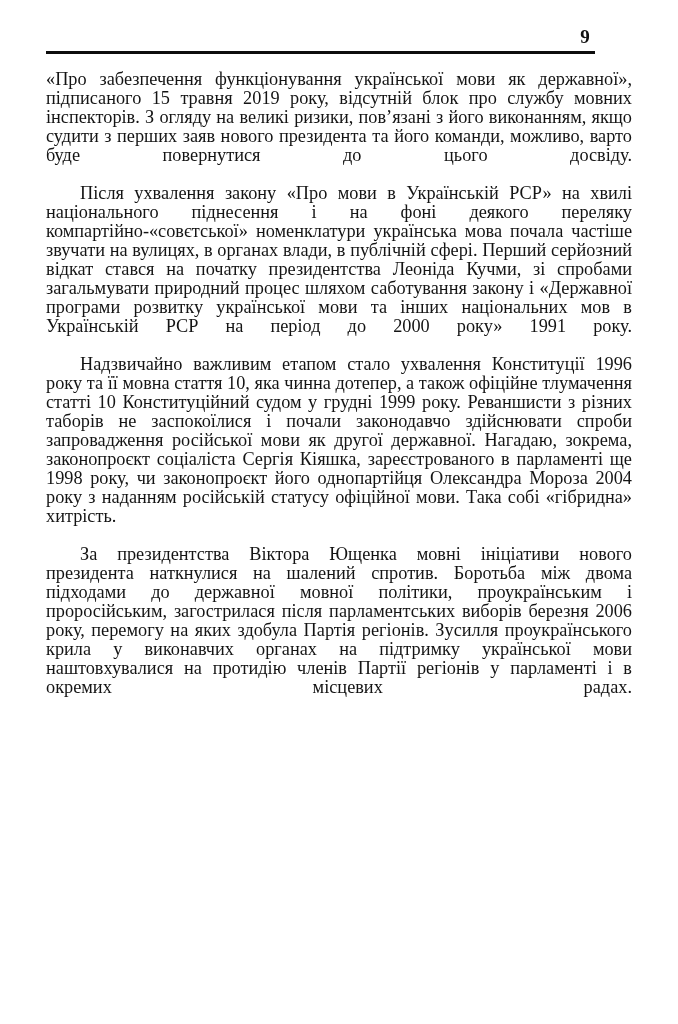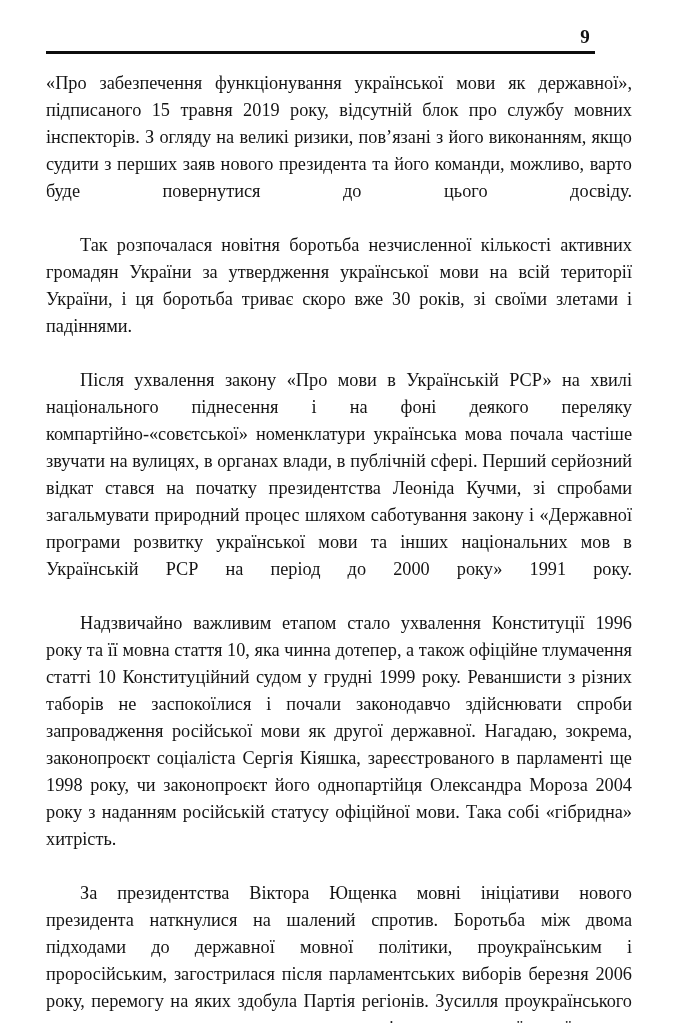--- a/index.html
+++ b/index.html
@@ -53,21 +53,21 @@
     position: absolute;
     left: 46px;
     top: 70px;
     width: 586px;
     color: #141414;
   }
 
   .para {
     margin: 0;
     font-size: 18.3px;
-    line-height: 27px;
+    line-height: 19px;
     text-align: justify;
     text-justify: inter-word;
     text-indent: 34px;
     hyphens: manual;
     -webkit-hyphens: manual;
     word-spacing: 0px;
   }
 
   
   .para.cont {
@@ -86,20 +86,19 @@
 
 <div class="page">
 
   <div class="header">
     <div class="folio">9</div>
     <div class="header-rule"></div>
   </div>
 
   <div class="textblock">
     <p class="para cont stretch-last">«Про забезпечення функціонування української мови як державної», підписаного 15 травня 2019 року, відсутній блок про службу мовних інспекторів. З огляду на великі ризики, пов’язані з його виконанням, якщо судити з перших заяв нового президента та його команди, можливо, варто буде повернутися до цього досвіду.</p>
-    <p class="para stretch-last">Так розпочалася новітня боротьба незчисленної кількості активних громадян України за утвердження української мови на всій території України, і ця боротьба триває скоро вже 30 років, зі своїми злетами і падіннями.</p>
     <p class="para stretch-last">Після ухвалення закону «Про мови в Українській  РСР» на хвилі національного піднесення і на фоні деякого переляку компартійно-«совєтської» номенклатури українська мова почала частіше звучати на вулицях, в органах влади, в публічній сфері. Перший серйозний відкат стався на початку президентства Леоніда Кучми, зі спробами загальмувати природний процес шляхом саботування закону і «Державної програми розвитку української мови та інших національних мов в Українській РСР на період до 2000 року» 1991 року.</p>
     <p class="para stretch-last">Надзвичайно важливим етапом стало ухвалення Конституції 1996 року та її мовна стаття 10, яка чинна дотепер, а також офіційне тлумачення статті 10 Конституційний судом у грудні 1999 року. Реваншисти з різних таборів не заспокоїлися і почали законодавчо здійснювати спроби запровадження російської мови як другої державної. Нагадаю, зокрема, законопроєкт соціаліста Сергія Кіяшка, зареєстрованого в парламенті ще 1998 року, чи законопроєкт його однопартійця Олександра Мороза 2004 року з наданням російській статусу офіційної мови. Така собі «гібридна» хитрість.</p>
     <p class="para stretch-last">За президентства Віктора Ющенка мовні ініціативи нового президента наткнулися на шалений спротив. Боротьба між двома підходами до державної мовної політики, проукраїнським і проросійським, загострилася після парламентських виборів березня 2006 року, перемогу на яких здобула Партія регіонів. Зусилля проукраїнського крила у виконавчих органах на підтримку української мови наштовхувалися на протидію членів Партії регіонів у парламенті і в окремих місцевих радах.</p>
 
   </div>
 
 </div>
 
 </body></html>

